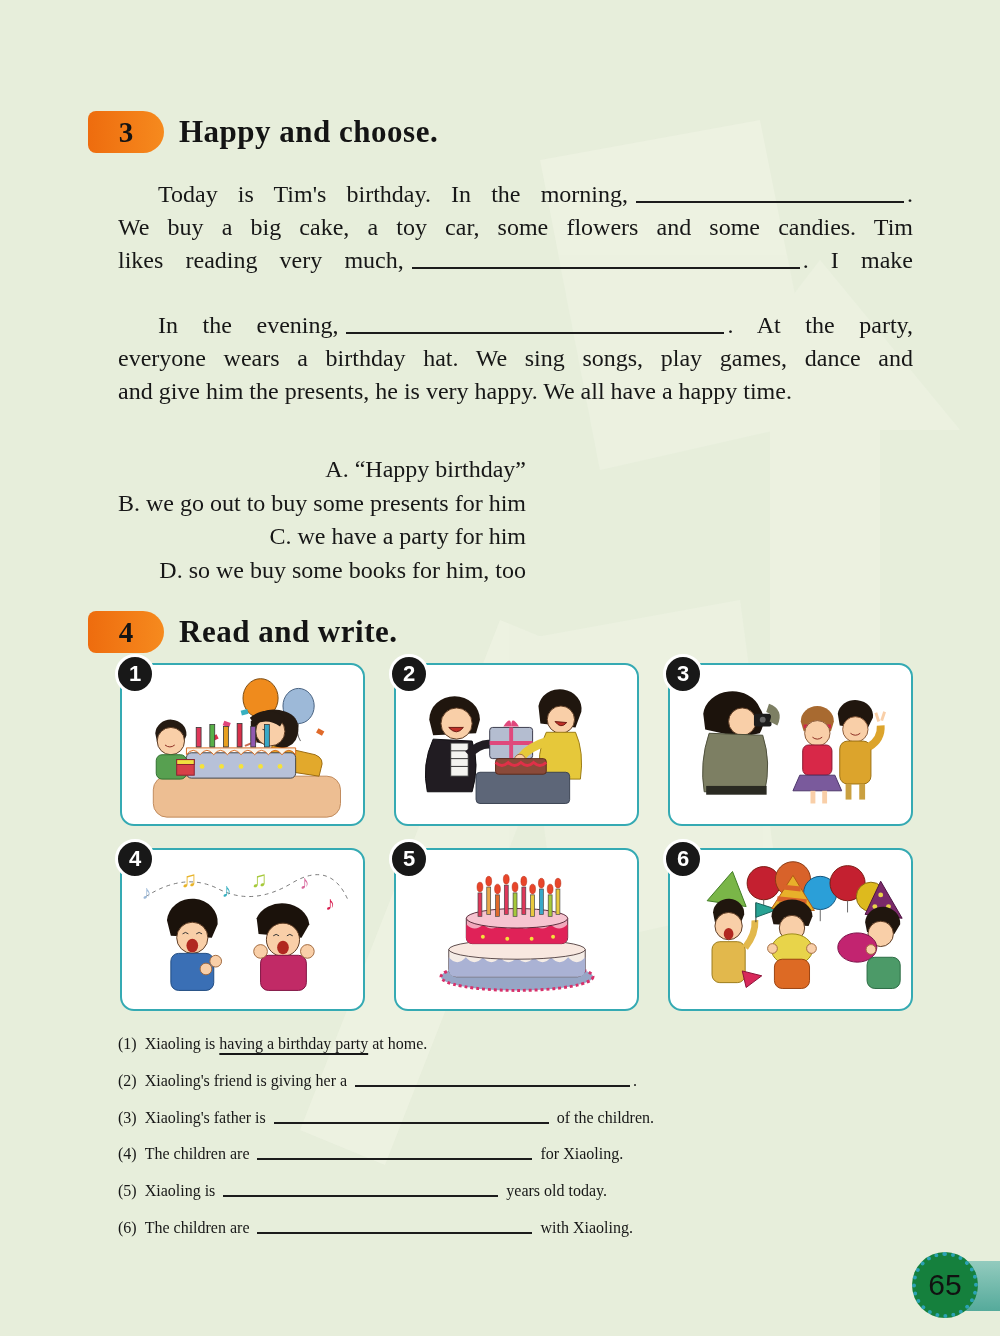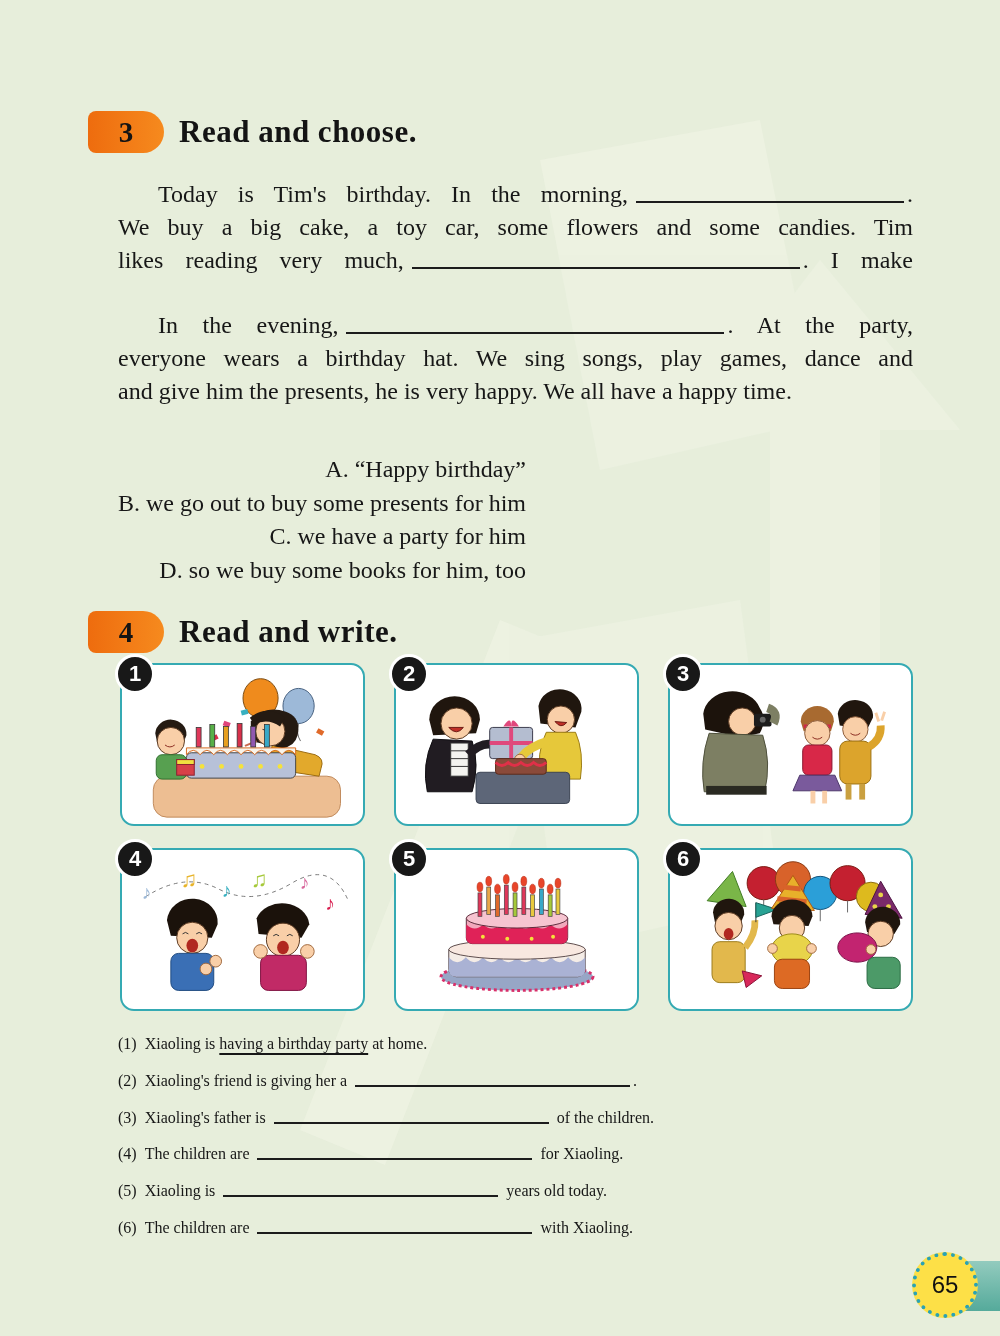--- a/index.html
+++ b/index.html
@@ -72,40 +72,40 @@
 
   
   .page-band {
     position:absolute; right:0; top:1261px; width:58px; height:50px;
     background:linear-gradient(180deg,#93cbbe,#55aa9b);
     border-radius:26px 0 0 26px;
   }
   .page-circle {
     position:absolute; left:912px; top:1252px;
     width:66px; height:66px; border-radius:50%;
-    background:#fde047; border:4px dotted #2ba2b4;
+    background:#15803d; border:4px dotted #2ba2b4;
     display:flex; align-items:center; justify-content:center;
-    font-family:"Liberation Sans", sans-serif; font-size:24px; color:#111;
+    font-family:"Liberation Sans", sans-serif; font-size:30px; color:#111;
   }
 </style>
 </head>
 <body>
 
 <svg class="wm" width="1000" height="1336">
   <g fill="#edf2e2" opacity="0.85">
     <polygon points="540,160 760,120 820,420 600,470"></polygon>
     <polygon points="820,260 960,430 880,430 880,720 770,720 770,430 690,430"></polygon>
     <polygon points="300,1130 500,620 585,655 385,1165"></polygon>
     <polygon points="520,640 740,600 780,900 560,950"></polygon>
   </g>
 </svg>
 
 <div class="sec-header" style="left:88px; top:111px;">
   <div class="sec-badge">3</div>
-  <div class="sec-title">Read and choose.</div>
+  <div class="sec-title">Happy and choose.</div>
 </div>
 
 <div class="para" style="left:118px; top:178px;">
   <div class="pline"><span class="indent"></span><span>Today is Tim's birthday. In the morning,</span><span class="blank blank-a"></span><span>.</span></div>
   <div class="pline"><span>We buy a big cake, a toy car, some flowers and some candies. Tim</span></div>
   <div class="pline"><span>likes reading very much,</span><span class="blank blank-b"></span><span>. I make</span></div>
 </div>
 
 <div class="para" style="left:118px; top:309px;">
   <div class="pline"><span class="indent"></span><span>In the evening,</span><span class="blank blank-c"></span><span>. At the party,</span></div>

